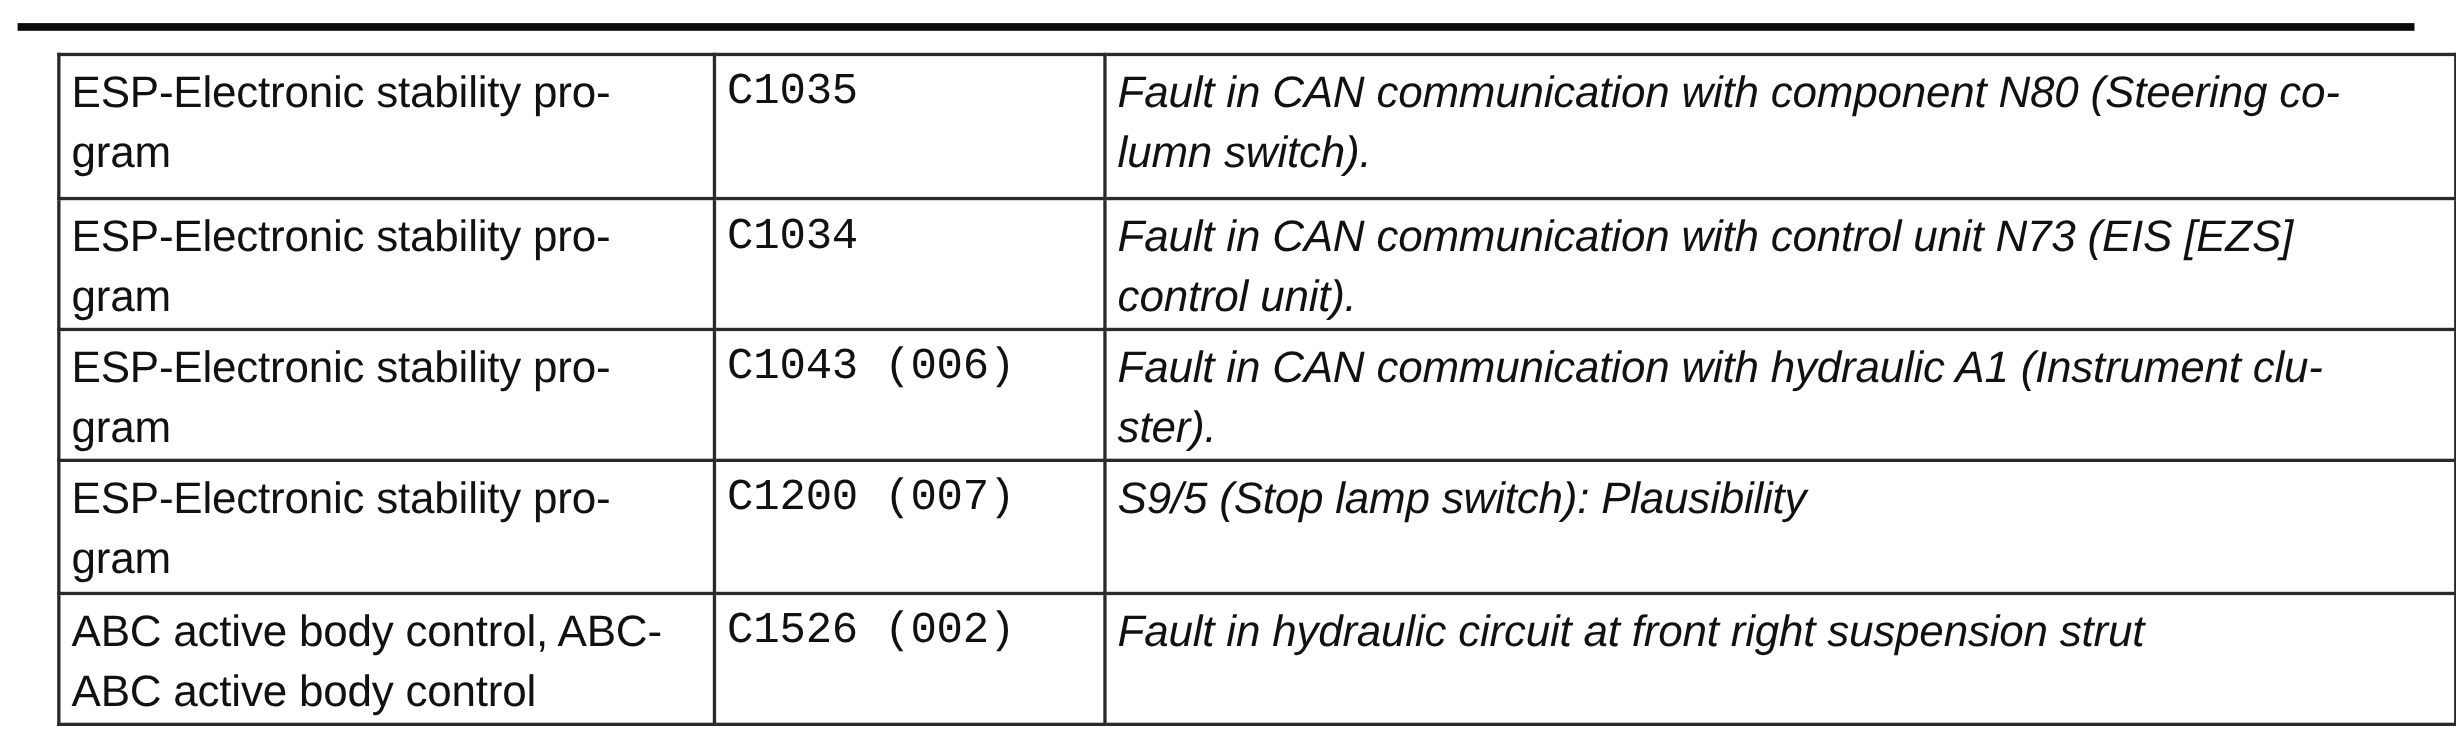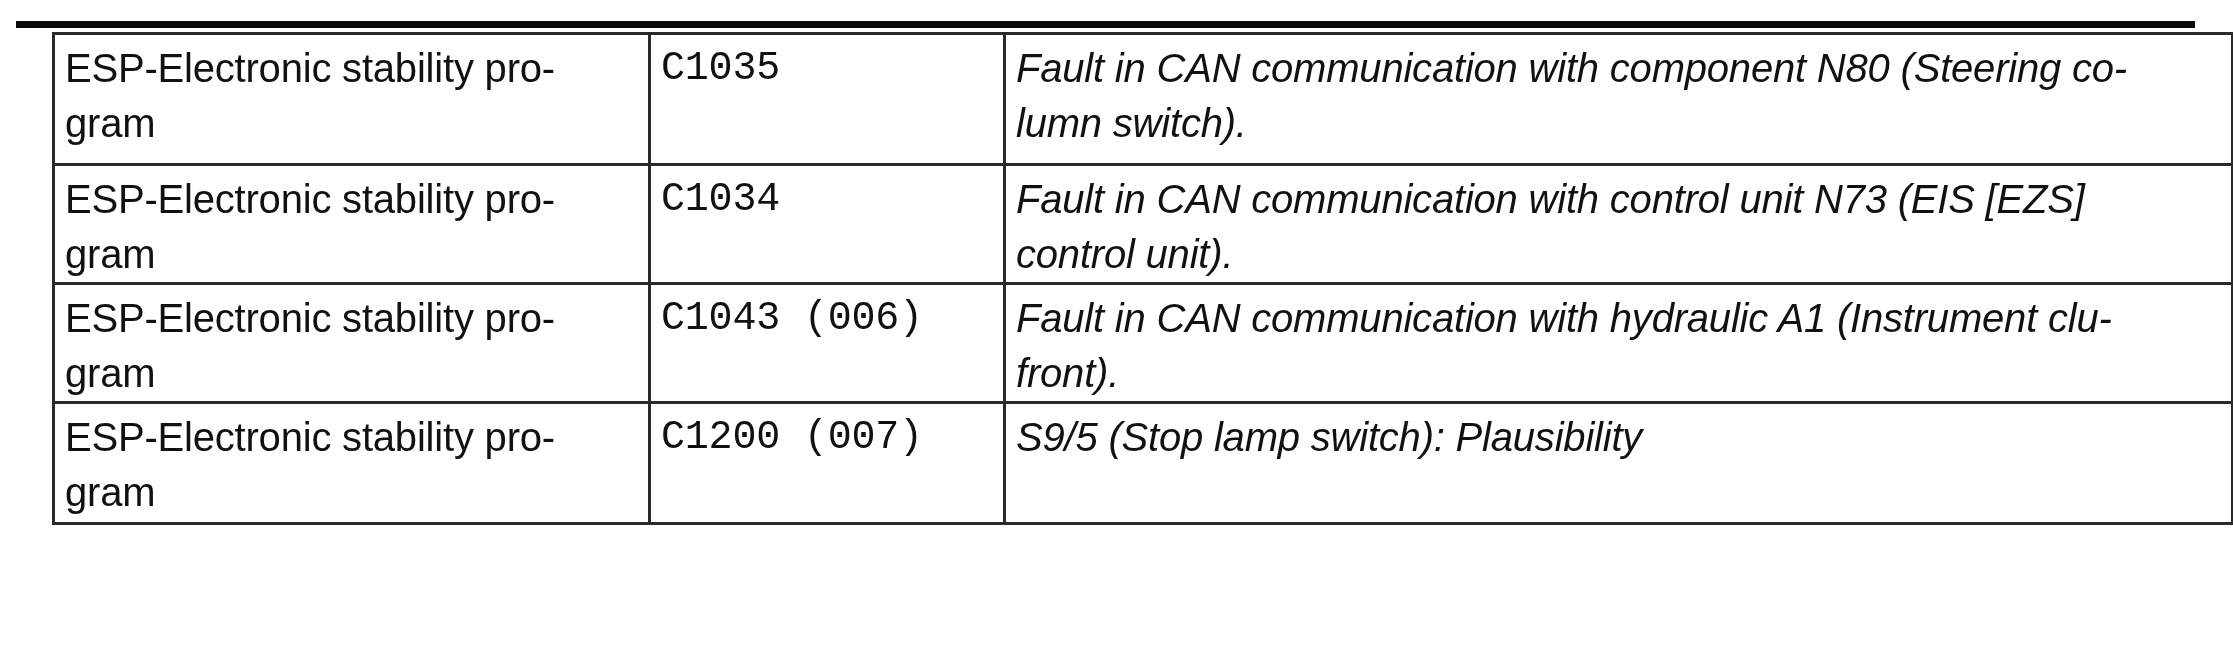--- a/index.html
+++ b/index.html
@@ -30,21 +30,21 @@
     top: 21px;
     width: 2179px;
     height: 7px;
     background: #0a0a0a;
     box-shadow: 0 1px 0 0 #ffffff;
   }
 
   .table-wrap {
     position: absolute;
     left: 16px;
-    top: 32px;
+    top: 48px;
     width: 2179px;
     padding-left: 36px;
   }
 
   table.fault-table {
     border-collapse: collapse;
     table-layout: fixed;
     width: 2179px;
     background: #ffffff;
   }
@@ -119,34 +119,45 @@
         </tr>
 
         <tr class="row-h2c">
           <td class="cell-system">
             <span class="line">ESP-Electronic stability pro-</span>
             <span class="line">gram</span>
           </td>
           <td class="cell-code">C1043 (006)</td>
           <td class="cell-desc">
             <span class="line">Fault in CAN communication with hydraulic A1 (Instrument clu-</span>
-            <span class="line">front).</span>
+            <span class="line">ster).</span>
           </td>
         </tr>
 
         <tr class="row-h2d">
           <td class="cell-system">
             <span class="line">ESP-Electronic stability pro-</span>
             <span class="line">gram</span>
           </td>
           <td class="cell-code">C1200 (007)</td>
           <td class="cell-desc">
             <span class="line">S9/5 (Stop lamp switch): Plausibility</span>
             <span class="line"></span>
           </td>
         </tr>
 
+        <tr class="row-h2e">
+          <td class="cell-system">
+            <span class="line">ABC active body control, ABC-</span>
+            <span class="line">ABC active body control</span>
+          </td>
+          <td class="cell-code">C1526 (002)</td>
+          <td class="cell-desc">
+            <span class="line">Fault in hydraulic circuit at front right suspension strut</span>
+            <span class="line"></span>
+          </td>
+        </tr>
 
       </tbody>
     </table>
   </div>
 
 </div>
 
 </body></html>

